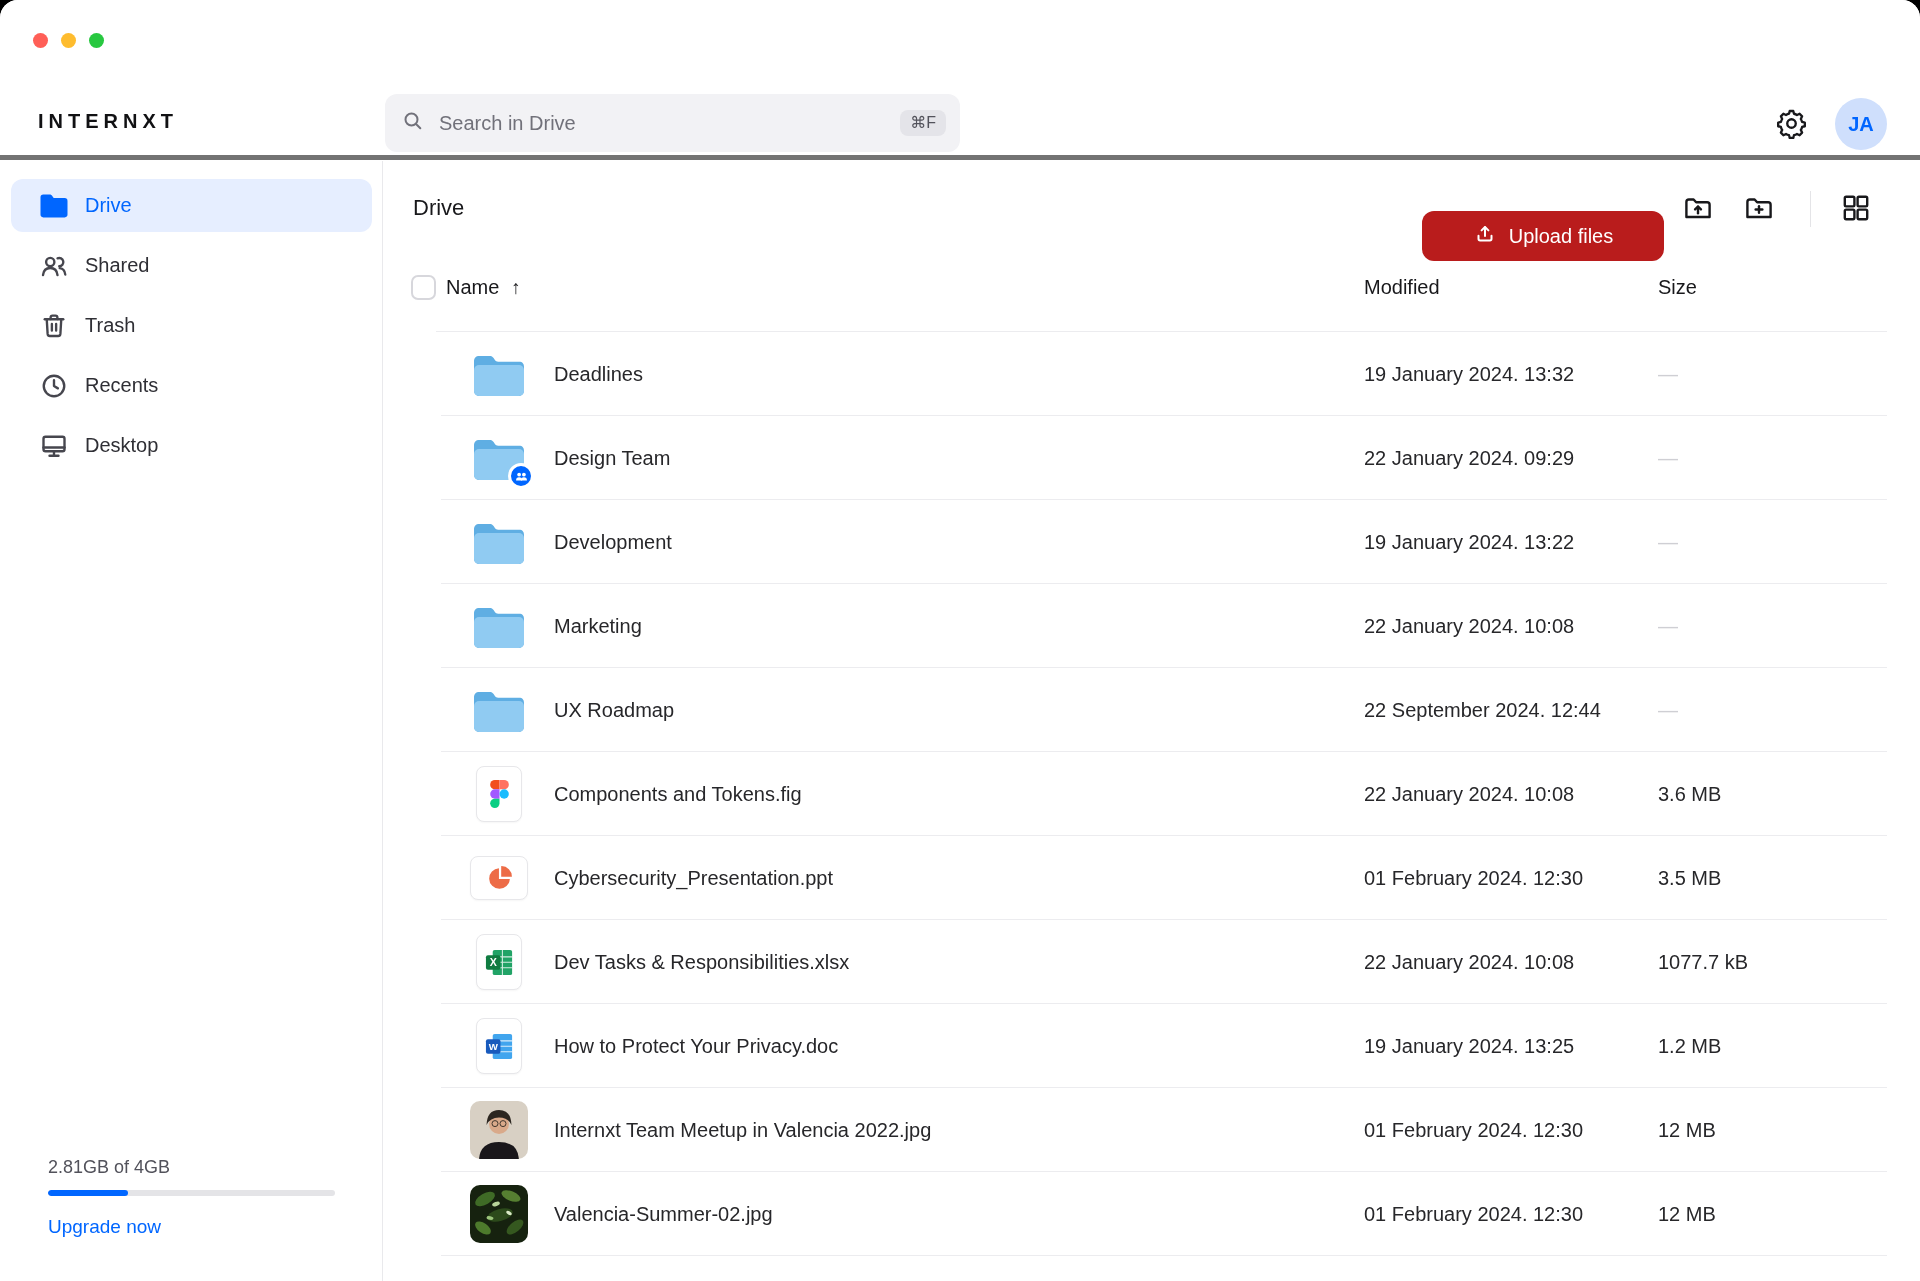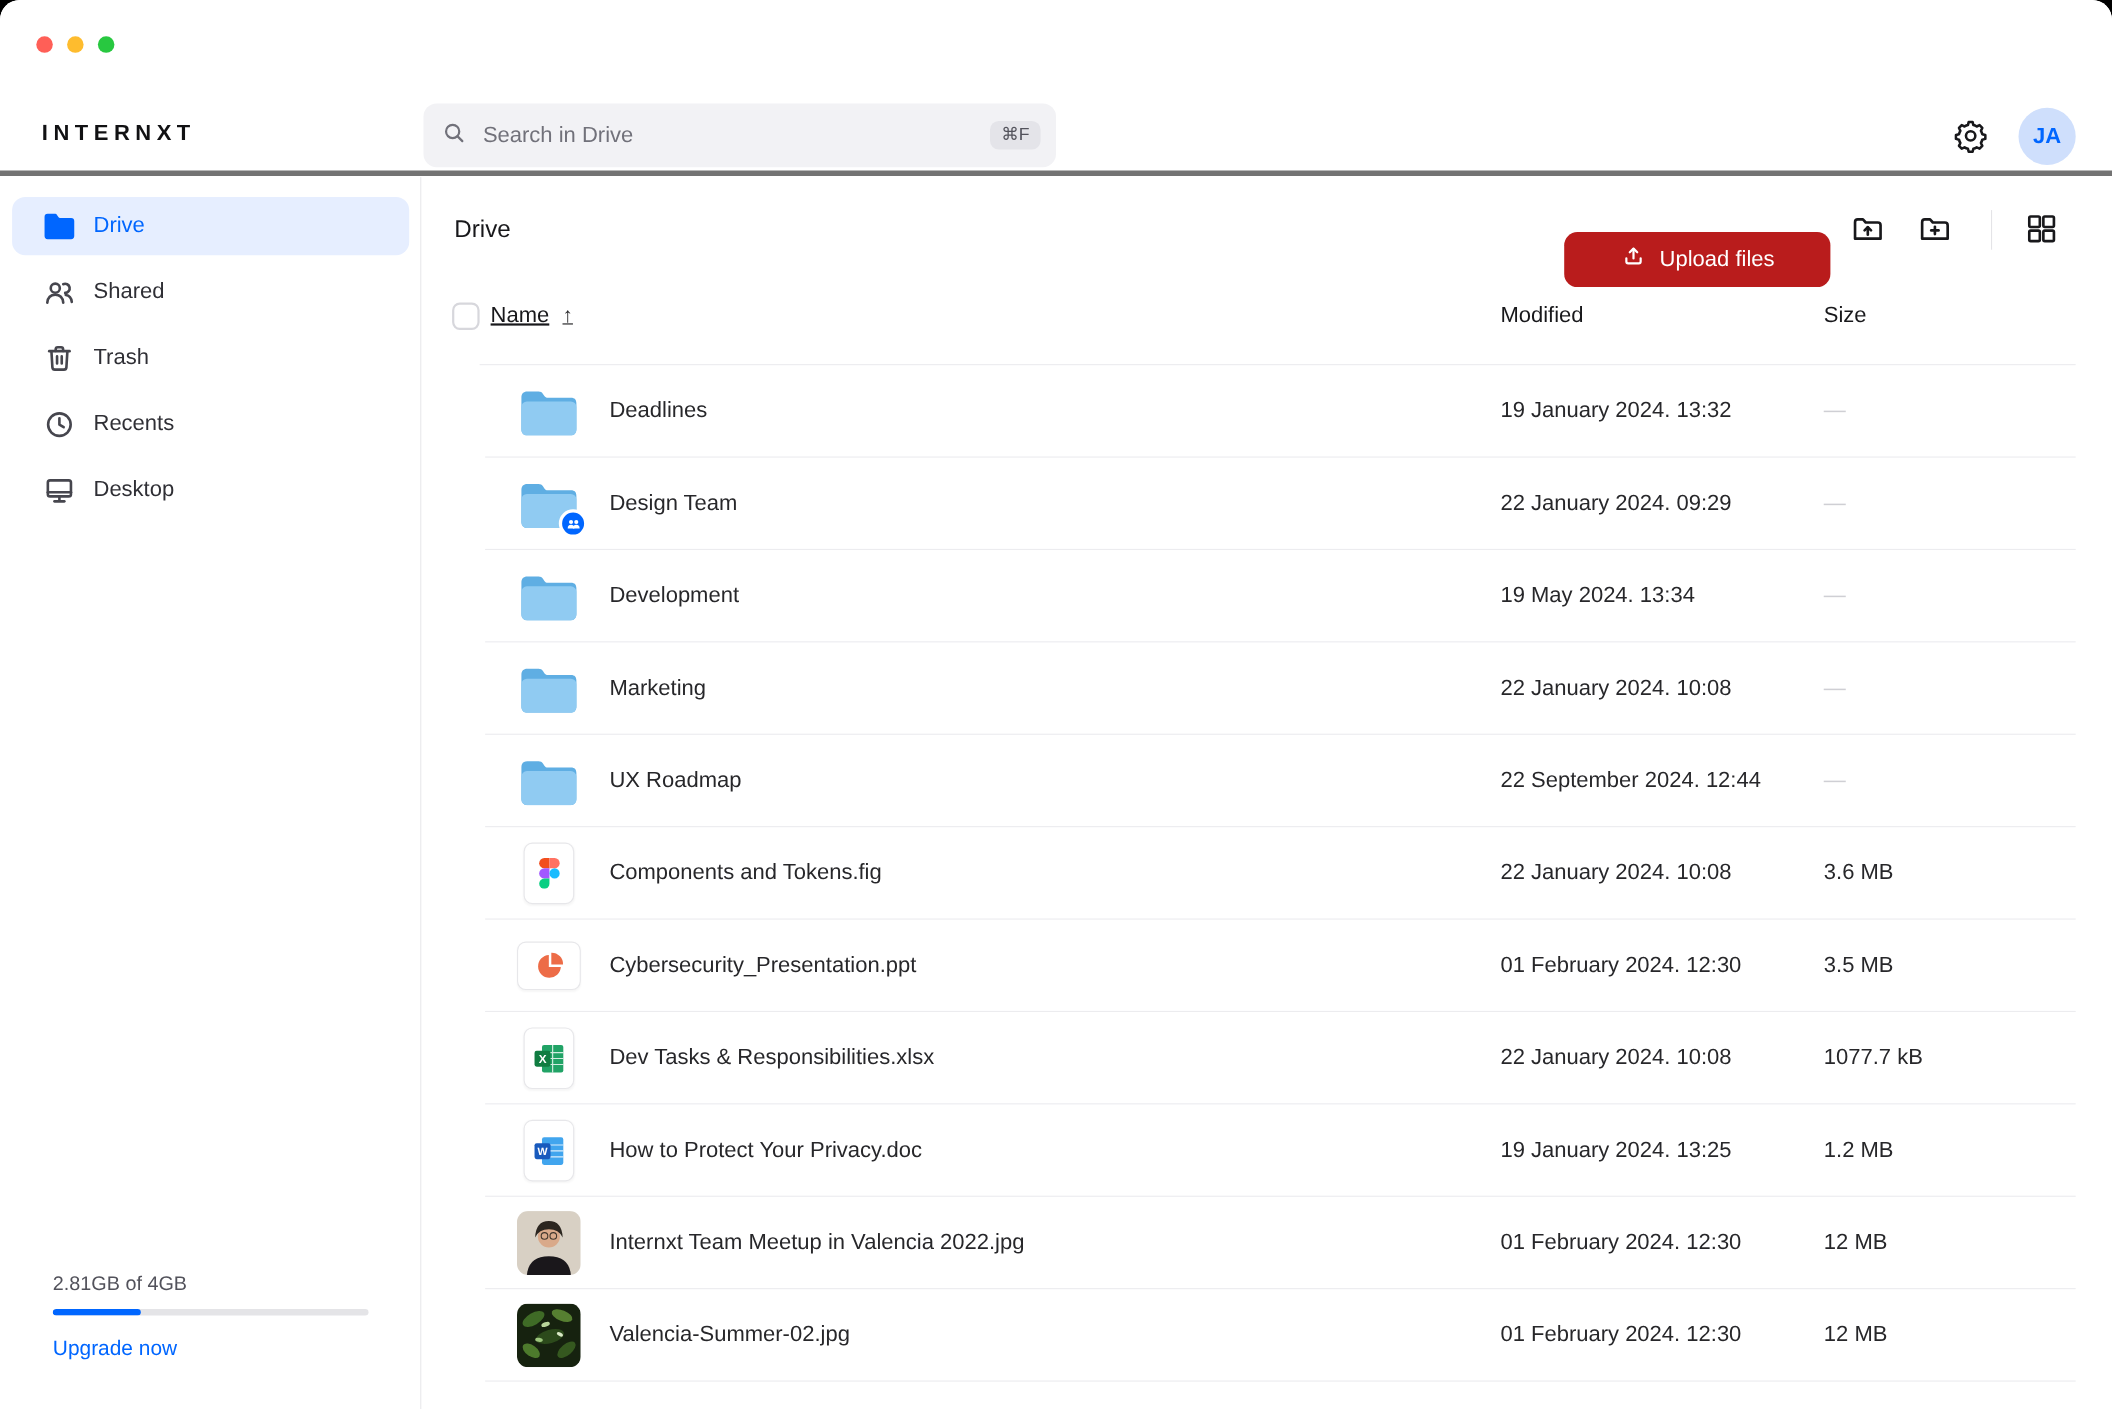--- a/index.html
+++ b/index.html
@@ -40,21 +40,21 @@
   .upload-btn{position:absolute;left:1038px;top:17px;width:242px;height:50px;border:none;border-radius:12px;background:#b91c1c;color:#fff;display:flex;align-items:center;justify-content:center;gap:12px;font-family:"Liberation Sans",sans-serif;font-size:20px;font-weight:500;cursor:pointer;margin-top:33px;}
   .iconbtn{position:absolute;top:31px;width:34px;height:34px;background:none;border:none;padding:0;display:flex;align-items:center;justify-content:center;cursor:pointer;}
   .ib-folderup{left:1297px;} .ib-folderplus{left:1358px;} .ib-grid{left:1455px;}
   .vdivider{position:absolute;left:1426px;top:30px;width:1px;height:36px;background:#e4e4e7;}
   
   .table{position:absolute;left:27px;top:94px;width:1476px;}
   .thead{position:relative;height:77px;}
   .thead::after{content:"";position:absolute;left:25px;right:0;bottom:0;height:1px;background:#ececef;}
   .checkbox{position:absolute;left:0;top:20px;width:25px;height:25px;border:2px solid #d7d7dc;border-radius:7px;background:#fff;cursor:pointer;}
   .th{position:absolute;top:21px;font-size:20px;font-weight:500;color:#18181b;cursor:pointer;}
-  .th-name{left:35px;display:flex;gap:12px;align-items:center;text-decoration:underline;}
+  .th-name{left:35px;display:flex;gap:12px;align-items:center;}
   .th-name .arrow{font-size:19px;color:#27272a;}
   .th-mod{left:953px;} .th-size{left:1247px;}
   .row{position:relative;height:84px;cursor:pointer;}
   .row::after{content:"";position:absolute;left:30px;right:0;bottom:0;height:1px;background:#ececef;}
   .row-icon{position:absolute;left:57px;top:0;width:62px;height:84px;display:flex;align-items:center;justify-content:center;}
   .cell{position:absolute;top:50%;transform:translateY(-50%);font-size:20px;color:#27272a;white-space:nowrap;}
   .c-name{left:143px;} .c-mod{left:953px;} .c-size{left:1247px;}
   .c-size.dash{color:#cfcfd4;}
   .fwrap{position:relative;width:54px;height:44px;}
   .badge{position:absolute;right:-8px;bottom:-9px;width:26px;height:26px;border-radius:50%;background:#0066ff;border:3px solid #fff;display:flex;align-items:center;justify-content:center;}
@@ -244,21 +244,21 @@
             <div class="cell c-size dash">—</div>
           </div>
           <div class="row">
             <div class="row-icon">
               <div class="fwrap"><svg width="54" height="44" viewBox="0 0 54 44">
                   <path d="M2 38V9.6C2 6 3.8 4 7.4 4h10.2c1.9 0 3 .6 4 2.1l1.3 2c.8 1.2 1.7 1.6 3.2 1.6H47c3.6 0 5 1.9 5 5.4V38c0 3.6-1.9 6-5.5 6h-39C3.9 44 2 41.6 2 38z" fill="#5faee3"></path>
                   <rect x="2" y="13" width="50" height="31" rx="5" fill="#90cbf2"></rect>
                 </svg></div>
             </div>
             <div class="cell c-name">Development</div>
-            <div class="cell c-mod">19 May 2024. 13:34</div>
+            <div class="cell c-mod">19 January 2024. 13:22</div>
             <div class="cell c-size dash">—</div>
           </div>
           <div class="row">
             <div class="row-icon">
               <div class="fwrap"><svg width="54" height="44" viewBox="0 0 54 44">
                   <path d="M2 38V9.6C2 6 3.8 4 7.4 4h10.2c1.9 0 3 .6 4 2.1l1.3 2c.8 1.2 1.7 1.6 3.2 1.6H47c3.6 0 5 1.9 5 5.4V38c0 3.6-1.9 6-5.5 6h-39C3.9 44 2 41.6 2 38z" fill="#5faee3"></path>
                   <rect x="2" y="13" width="50" height="31" rx="5" fill="#90cbf2"></rect>
                 </svg></div>
             </div>
             <div class="cell c-name">Marketing</div>

